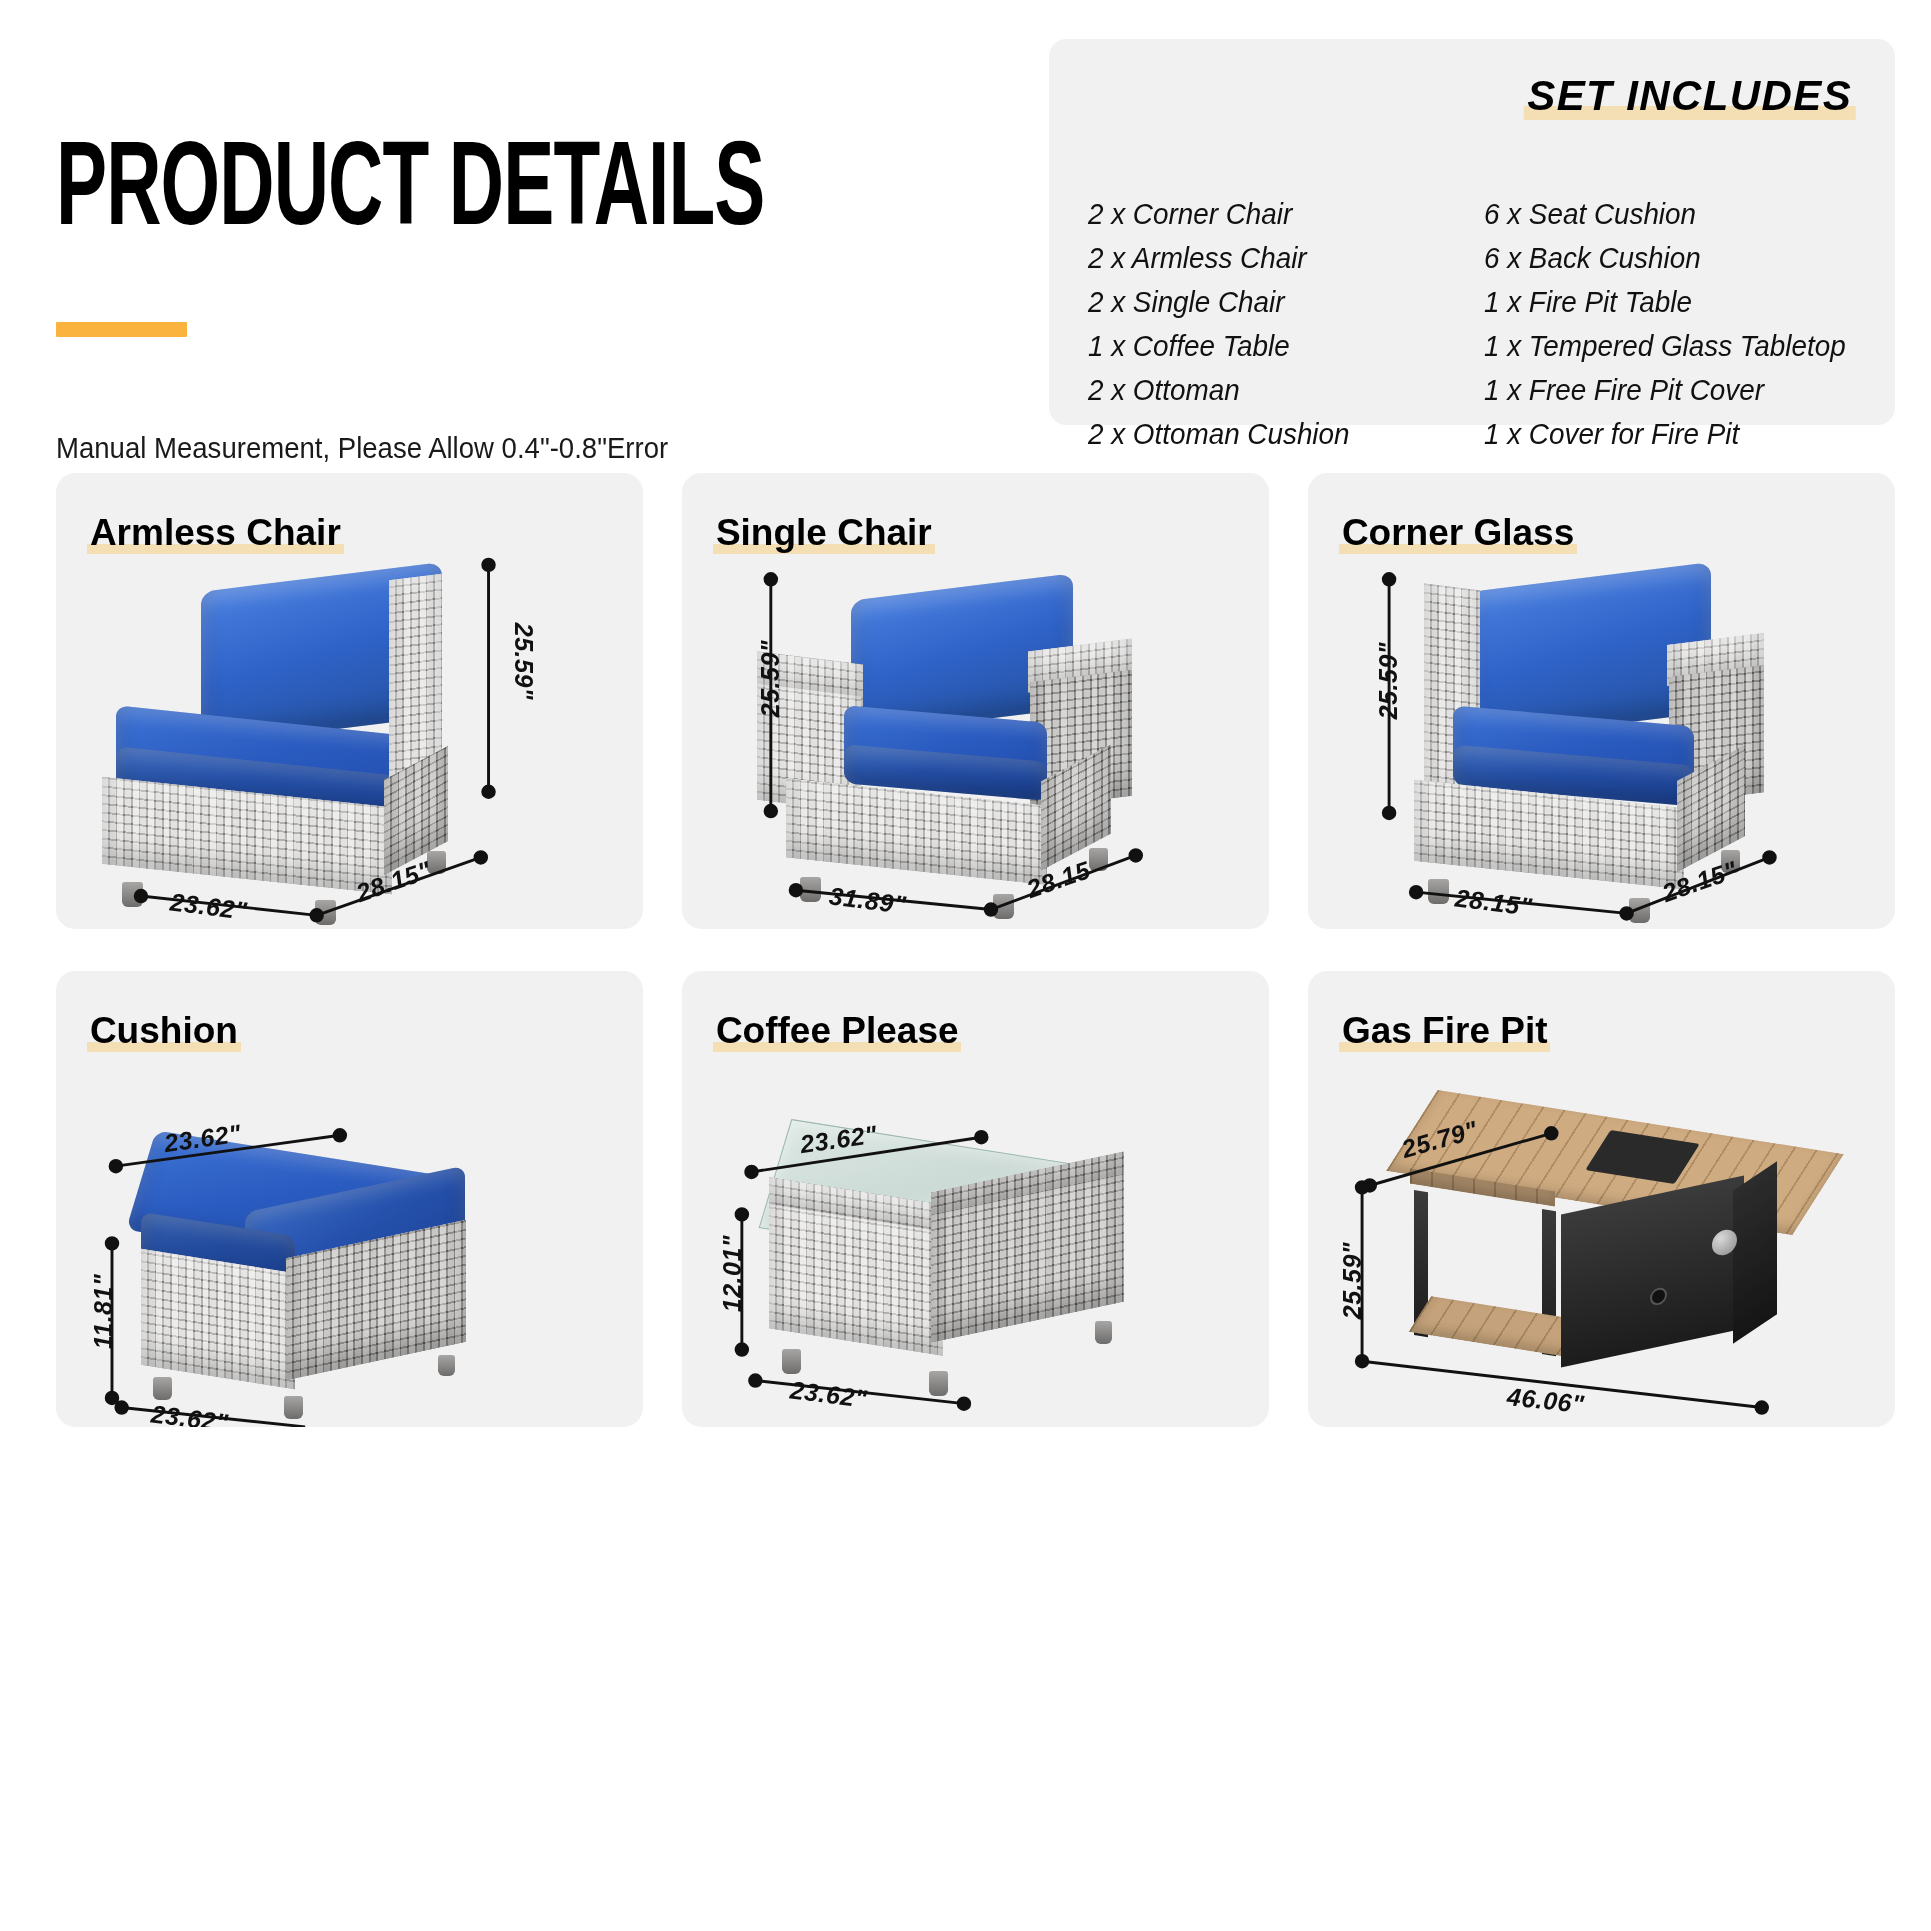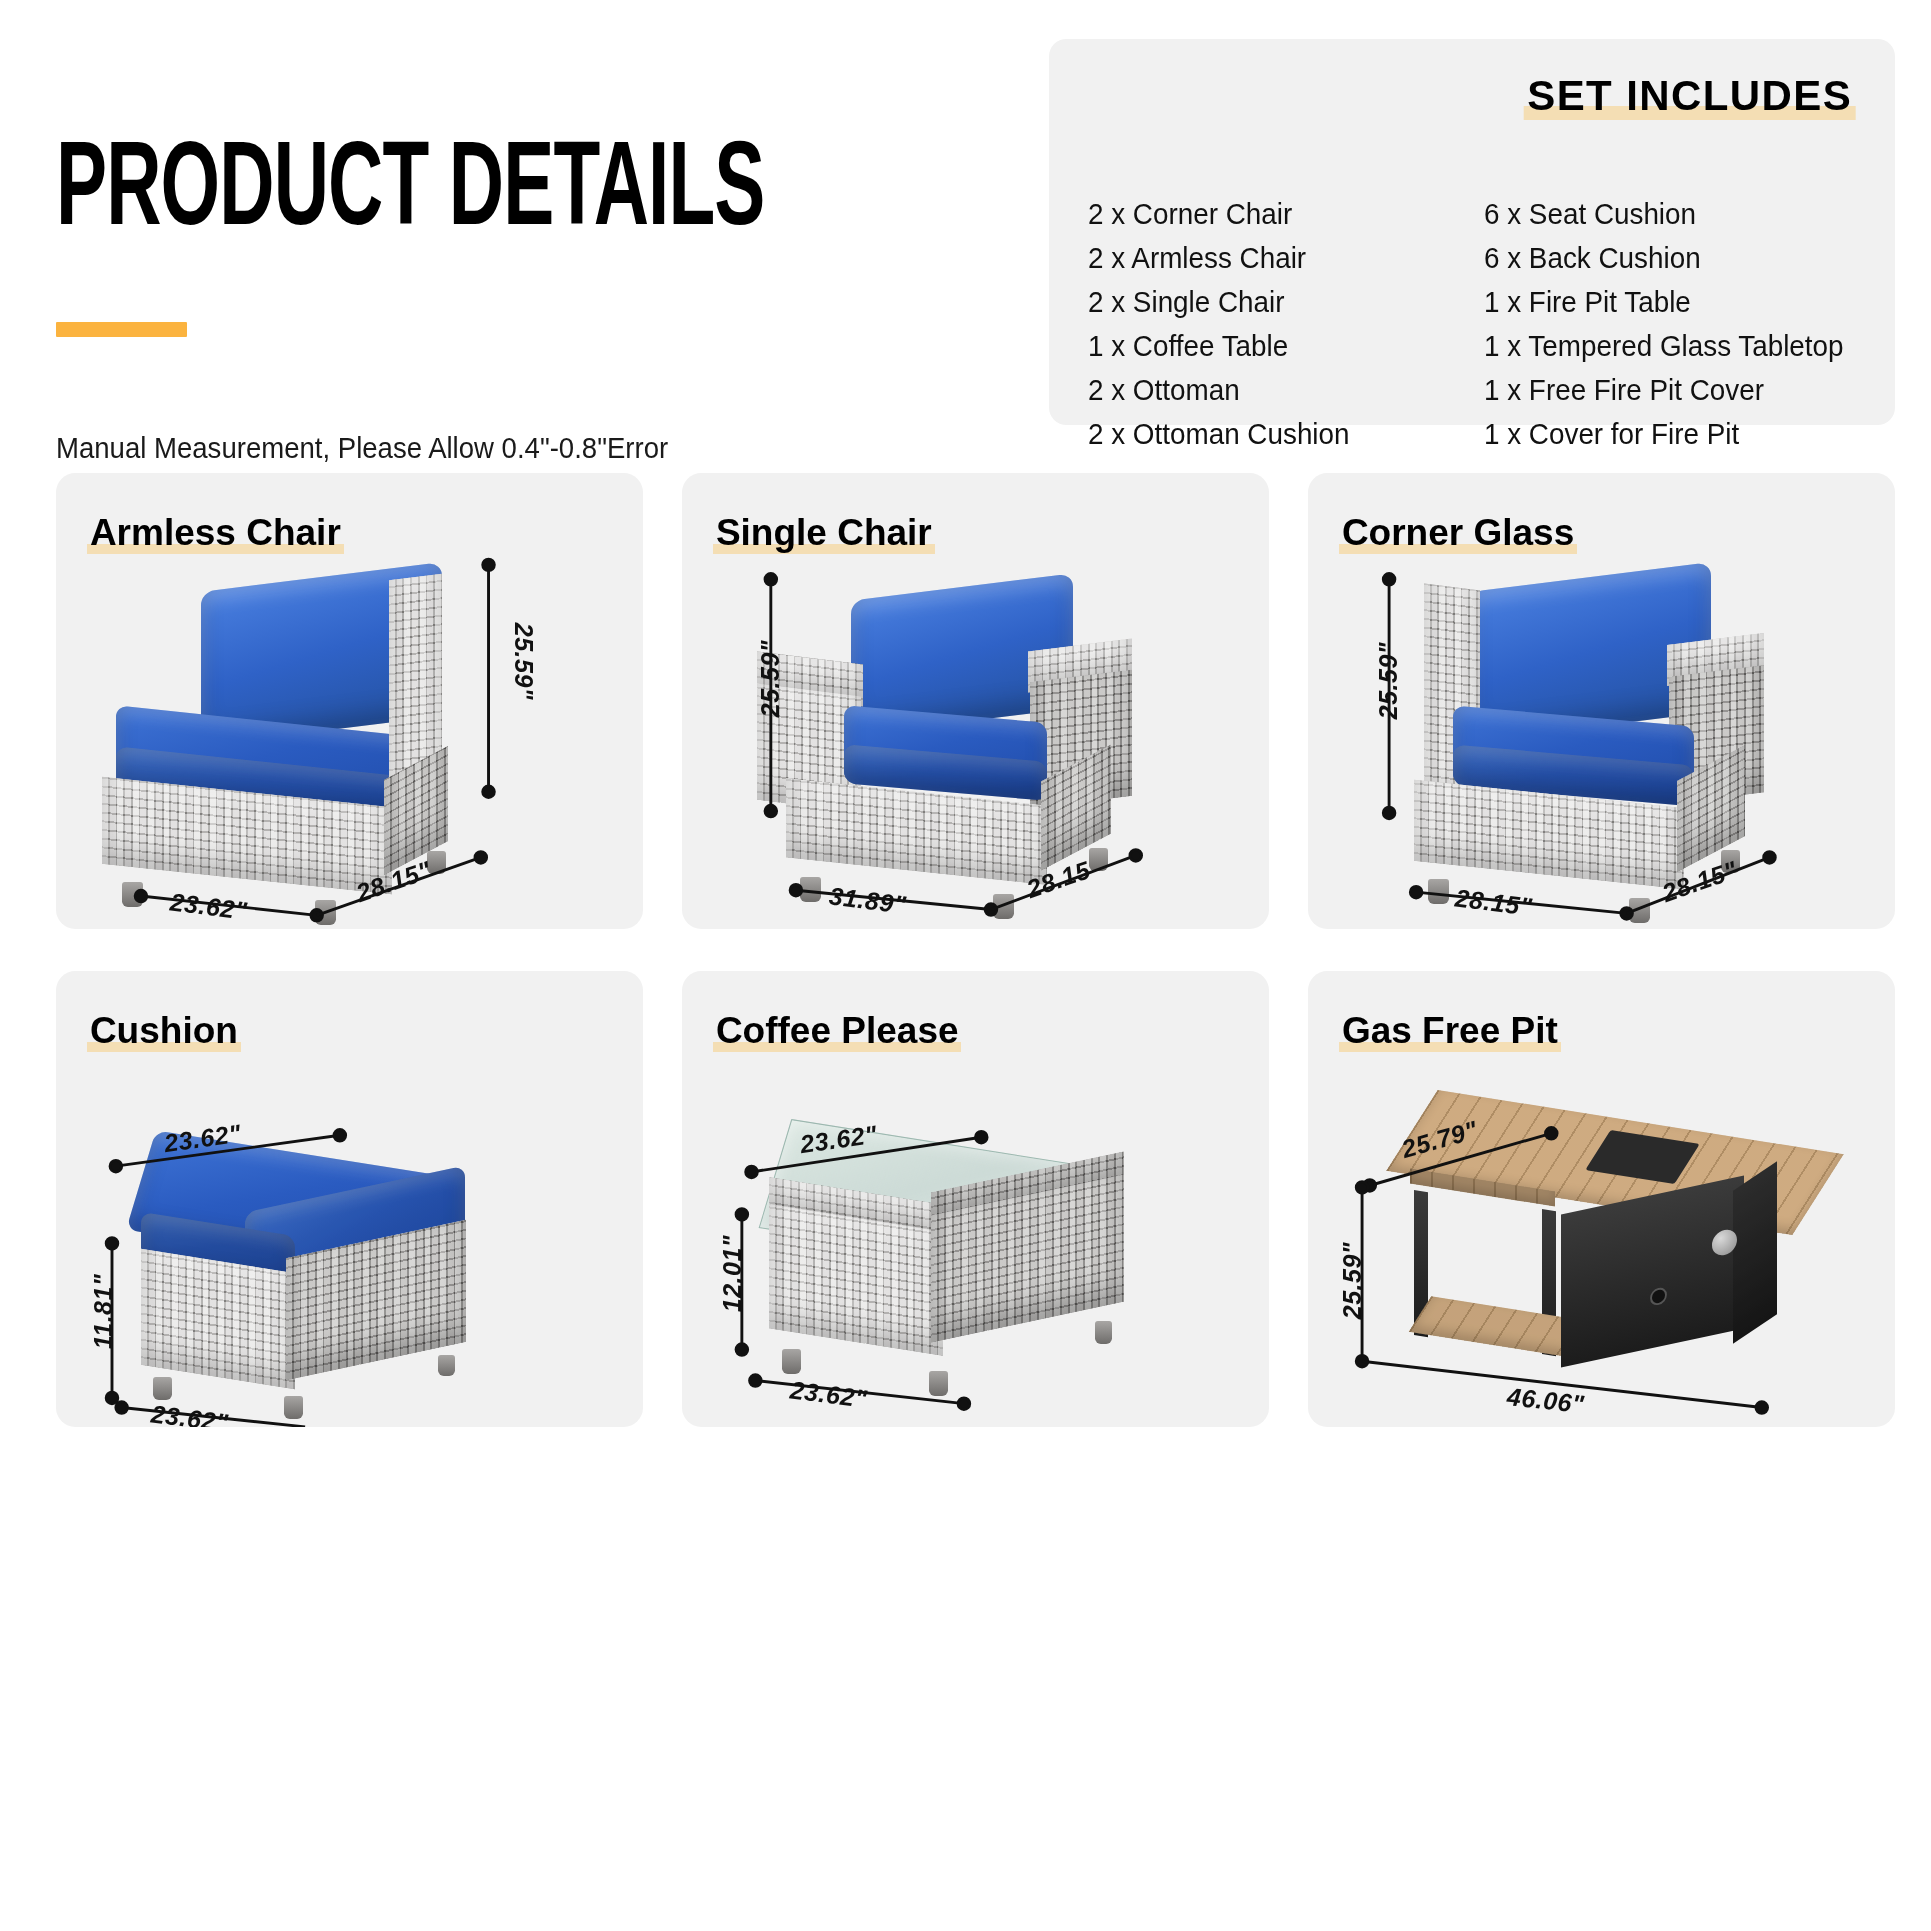--- a/index.html
+++ b/index.html
@@ -42,20 +42,21 @@
   }
 
   
   #set-includes {
     position: absolute;
     left: 1049px; top: 39px;
     width: 846px; height: 386px;
     background: #f1f1f1;
     border-radius: 17.4px;
     padding: 33px 39px 0 39px;
+    font-style: italic;
   }
   #set-includes-title {
     text-align: center;
     font-size: 42px;
     font-weight: 700;
     letter-spacing: 1.4px;
     color: #000;
     position: relative;
     display: inline-block;
     left: 50%;
@@ -374,21 +375,21 @@
             <circle cx="292" cy="448" r="6"></circle>
         </g>
       </svg>
       <div class="dim-label" style="left:118px;top:154px;transform:rotate(-8deg);">23.62"</div>
       <div class="dim-label" style="left:11.6px;top:288px;transform:rotate(-90deg);">12.01"</div>
       <div class="dim-label" style="left:108px;top:409px;transform:rotate(7deg);">23.62"</div>
     </div>
   </div>
 
   <div class="card">
-    <div class="card-title">Gas Free Pit</div>
+    <div class="card-title">Gas Fire Pit</div>
     <div class="stage">
 
       <div class="wood" style="position:absolute;left:104px;top:147px;width:406px;height:89px;transform:skewY(9deg) skewX(-30deg);"></div>
 
       <div style="position:absolute;left:290px;top:164px;width:89px;height:44px;background:#2a2a2a;transform:skewY(9deg) skewX(-30deg);border-radius:2.9px;"></div>
 
       <div class="wood" style="position:absolute;left:102px;top:209px;width:145px;height:15.4px;transform:skewY(9deg);filter:brightness(0.80);"></div>
 
       <div class="metal-black" style="position:absolute;left:106px;top:220px;width:13.5px;height:145px;transform:skewY(9deg);"></div>
       <div class="metal-black" style="position:absolute;left:234px;top:239px;width:13.5px;height:145px;transform:skewY(9deg);"></div>

